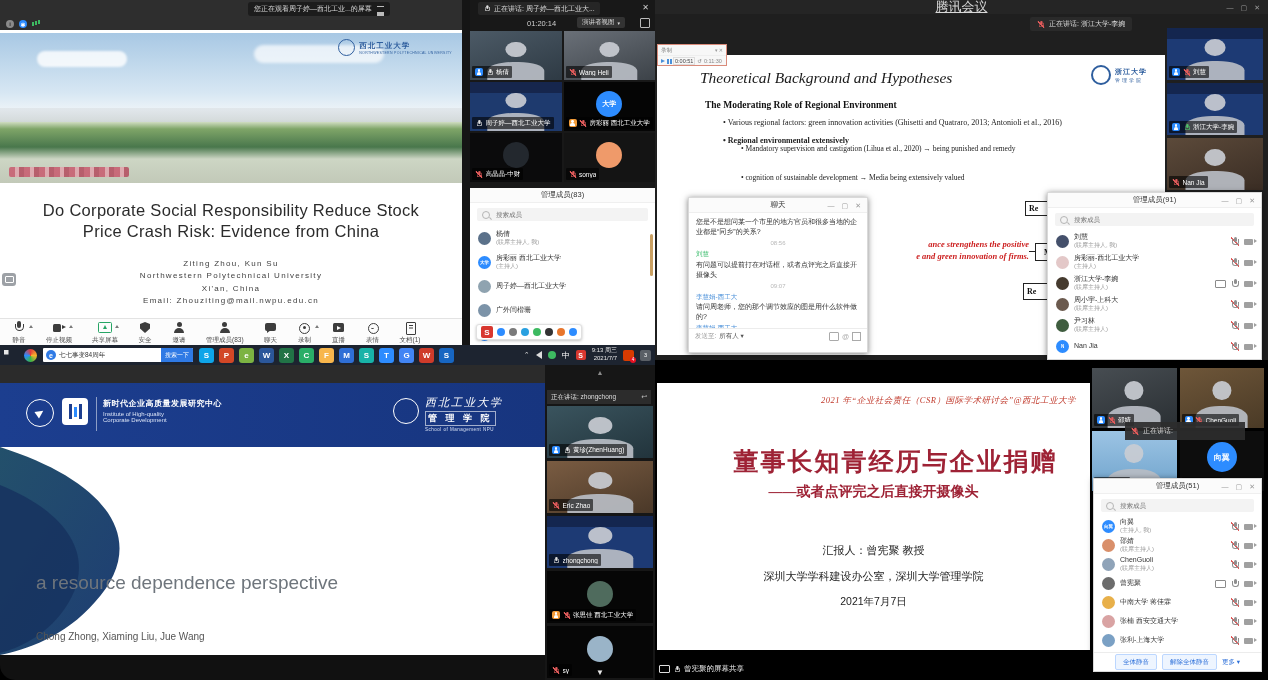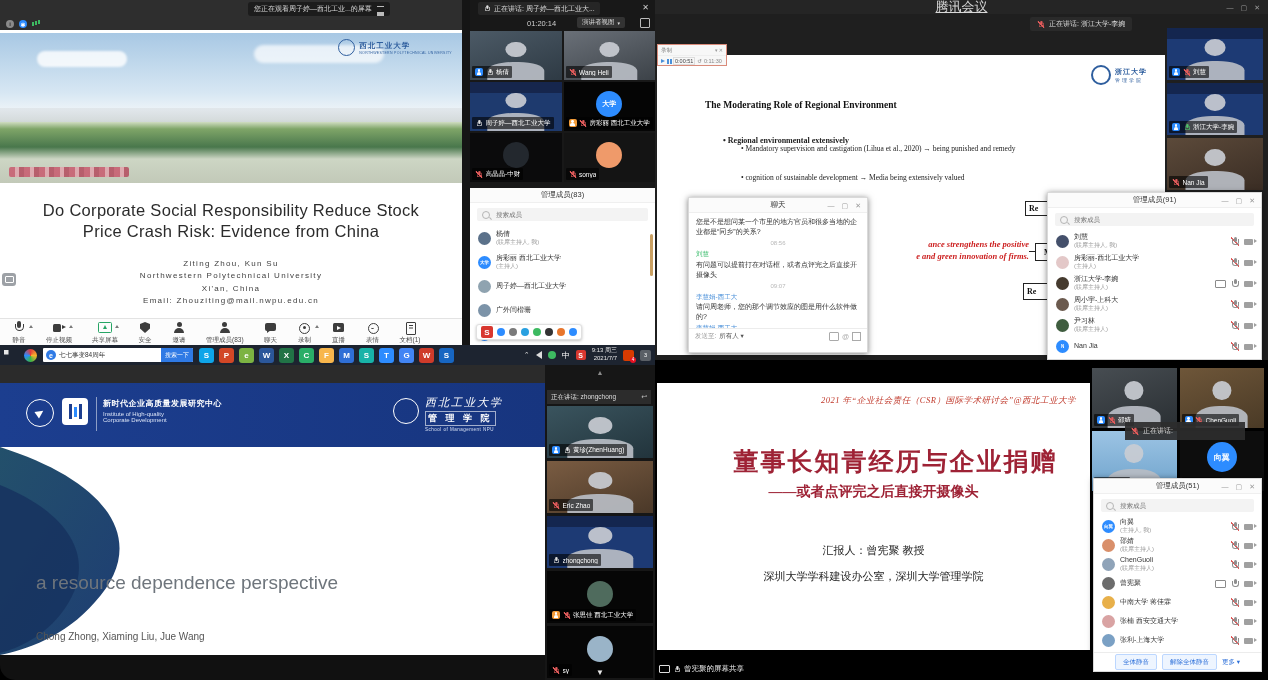--- a/index.html
+++ b/index.html
@@ -413,28 +413,30 @@
         <span>▢</span>
         <span>✕</span>
       </span>
     </div>
     <div class="abs" style="left:375px;top:17px;height:14px;background:#2a2a2a;border-radius:2px;display:flex;align-items:center;gap:4px;padding:0 7px;">
       <span class="mic red" style="transform:scale(.8);"></span>
       <span style="color:#ddd;font-size:7px;">正在讲话: 浙江大学-李婉</span>
     </div>
 
     <div class="abs" style="left:2px;top:55px;width:508px;height:300px;background:#fff;overflow:hidden;">
+      <div class="serif abs" style="left:43px;top:14px;font-style:italic;font-size:15.5px;color:#1a1a1a;">Theoretical Background and Hypotheses</div>
       <div class="abs" style="right:18px;top:10px;display:flex;align-items:center;gap:4px;">
         <span style="width:16px;height:16px;border:2px solid #2e5e9e;border-radius:50%;display:inline-block;"></span>
         <span>
             <span style="display:block;color:#2e5e9e;font-size:7px;font-weight:bold;letter-spacing:1px;">浙江大学</span>
         <span style="display:block;color:#2e5e9e;font-size:5px;letter-spacing:2px;">管理学院</span>
           </span>
       </div>
       <div class="serif abs" style="left:48px;top:45px;font-weight:bold;font-size:9.5px;color:#111;">The Moderating Role of Regional Environment</div>
+      <div class="serif abs" style="left:66px;top:63px;font-size:8px;color:#222;width:430px;">•  Various regional factors: green innovation activities (Ghisetti and Quatraro, 2013; Antonioli et al., 2016)</div>
       <div class="serif abs" style="left:66px;top:81px;font-size:8px;font-weight:bold;color:#222;">•  Regional environmental extensively</div>
       <div class="serif abs" style="left:84px;top:89px;font-size:7.5px;color:#222;">•  Mandatory supervision and castigation (Lihua et al., 2020) → being punished and remedy</div>
       <div class="serif abs" style="left:84px;top:118px;font-size:7.5px;color:#222;">•  cognition of sustainable development → Media being extensively valued</div>
       <div class="serif abs" style="left:160px;top:184px;width:212px;text-align:right;font-size:8.5px;font-weight:bold;font-style:italic;color:#cc1f1f;">ance strengthens the positive</div>
       <div class="serif abs" style="left:160px;top:196px;width:212px;text-align:right;font-size:8.5px;font-weight:bold;font-style:italic;color:#cc1f1f;">e and green innovation of firms.</div>
       <div class="serif abs" style="left:378px;top:188px;width:70px;height:16px;border:1.5px solid #222;display:flex;align-items:center;justify-content:center;font-size:8px;font-weight:bold;color:#111;">Media coverage</div>
       <div class="abs" style="left:372px;top:196px;width:6px;height:1px;background:#222;"></div>
       <div class="serif abs" style="left:368px;top:146px;width:24px;height:15px;border:1.5px solid #222;font-size:8px;font-weight:bold;color:#111;display:flex;align-items:center;padding-left:3px;box-sizing:border-box;">Re</div>
       <div class="serif abs" style="left:366px;top:228px;width:26px;height:17px;border:1.5px solid #222;font-size:8px;font-weight:bold;color:#111;display:flex;align-items:center;padding-left:3px;box-sizing:border-box;">Re</div>
     </div>
@@ -739,20 +741,21 @@
   </div>
 
   <div class="abs" style="left:655px;top:360px;width:613px;height:320px;background:#000;">
 
     <div class="abs" style="left:2px;top:23px;width:433px;height:267px;background:#fff;overflow:hidden;">
       <div class="serif abs" style="right:14px;top:12px;font-size:8.5px;font-style:italic;color:#c0392b;letter-spacing:.5px;">2021 年“企业社会责任（CSR）国际学术研讨会”@西北工业大学</div>
       <div class="serif abs" style="left:0;top:62px;width:477px;text-align:center;font-size:25px;font-weight:bold;color:#9e2235;letter-spacing:2px;">董事长知青经历与企业捐赠</div>
       <div class="serif abs" style="left:0;top:100px;width:433px;text-align:center;font-size:14px;font-weight:bold;color:#9e2235;">——或者点评完之后直接开摄像头</div>
       <div class="abs" style="left:0;top:160px;width:433px;text-align:center;font-size:11px;color:#222;">汇报人：曾宪聚 教授</div>
       <div class="abs" style="left:0;top:186px;width:433px;text-align:center;font-size:11px;color:#222;">深圳大学学科建设办公室，深圳大学管理学院</div>
+      <div class="abs" style="left:0;top:212px;width:433px;text-align:center;font-size:10.5px;color:#222;">2021年7月7日</div>
     </div>
 
     <div class="abs" style="left:4px;top:304px;display:flex;align-items:center;gap:3px;">
       <span class="scr" style="border-color:#ddd;"></span>
       <span class="mic" style="transform:scale(.8);"></span>
       <span style="color:#eee;font-size:7.5px;">曾宪聚的屏幕共享</span>
     </div>
 
     <div class="abs tilegrid" style="left:437px;top:8px;width:172px;grid-template-columns:repeat(2,1fr);grid-auto-rows:60px;gap:3px;">
 

